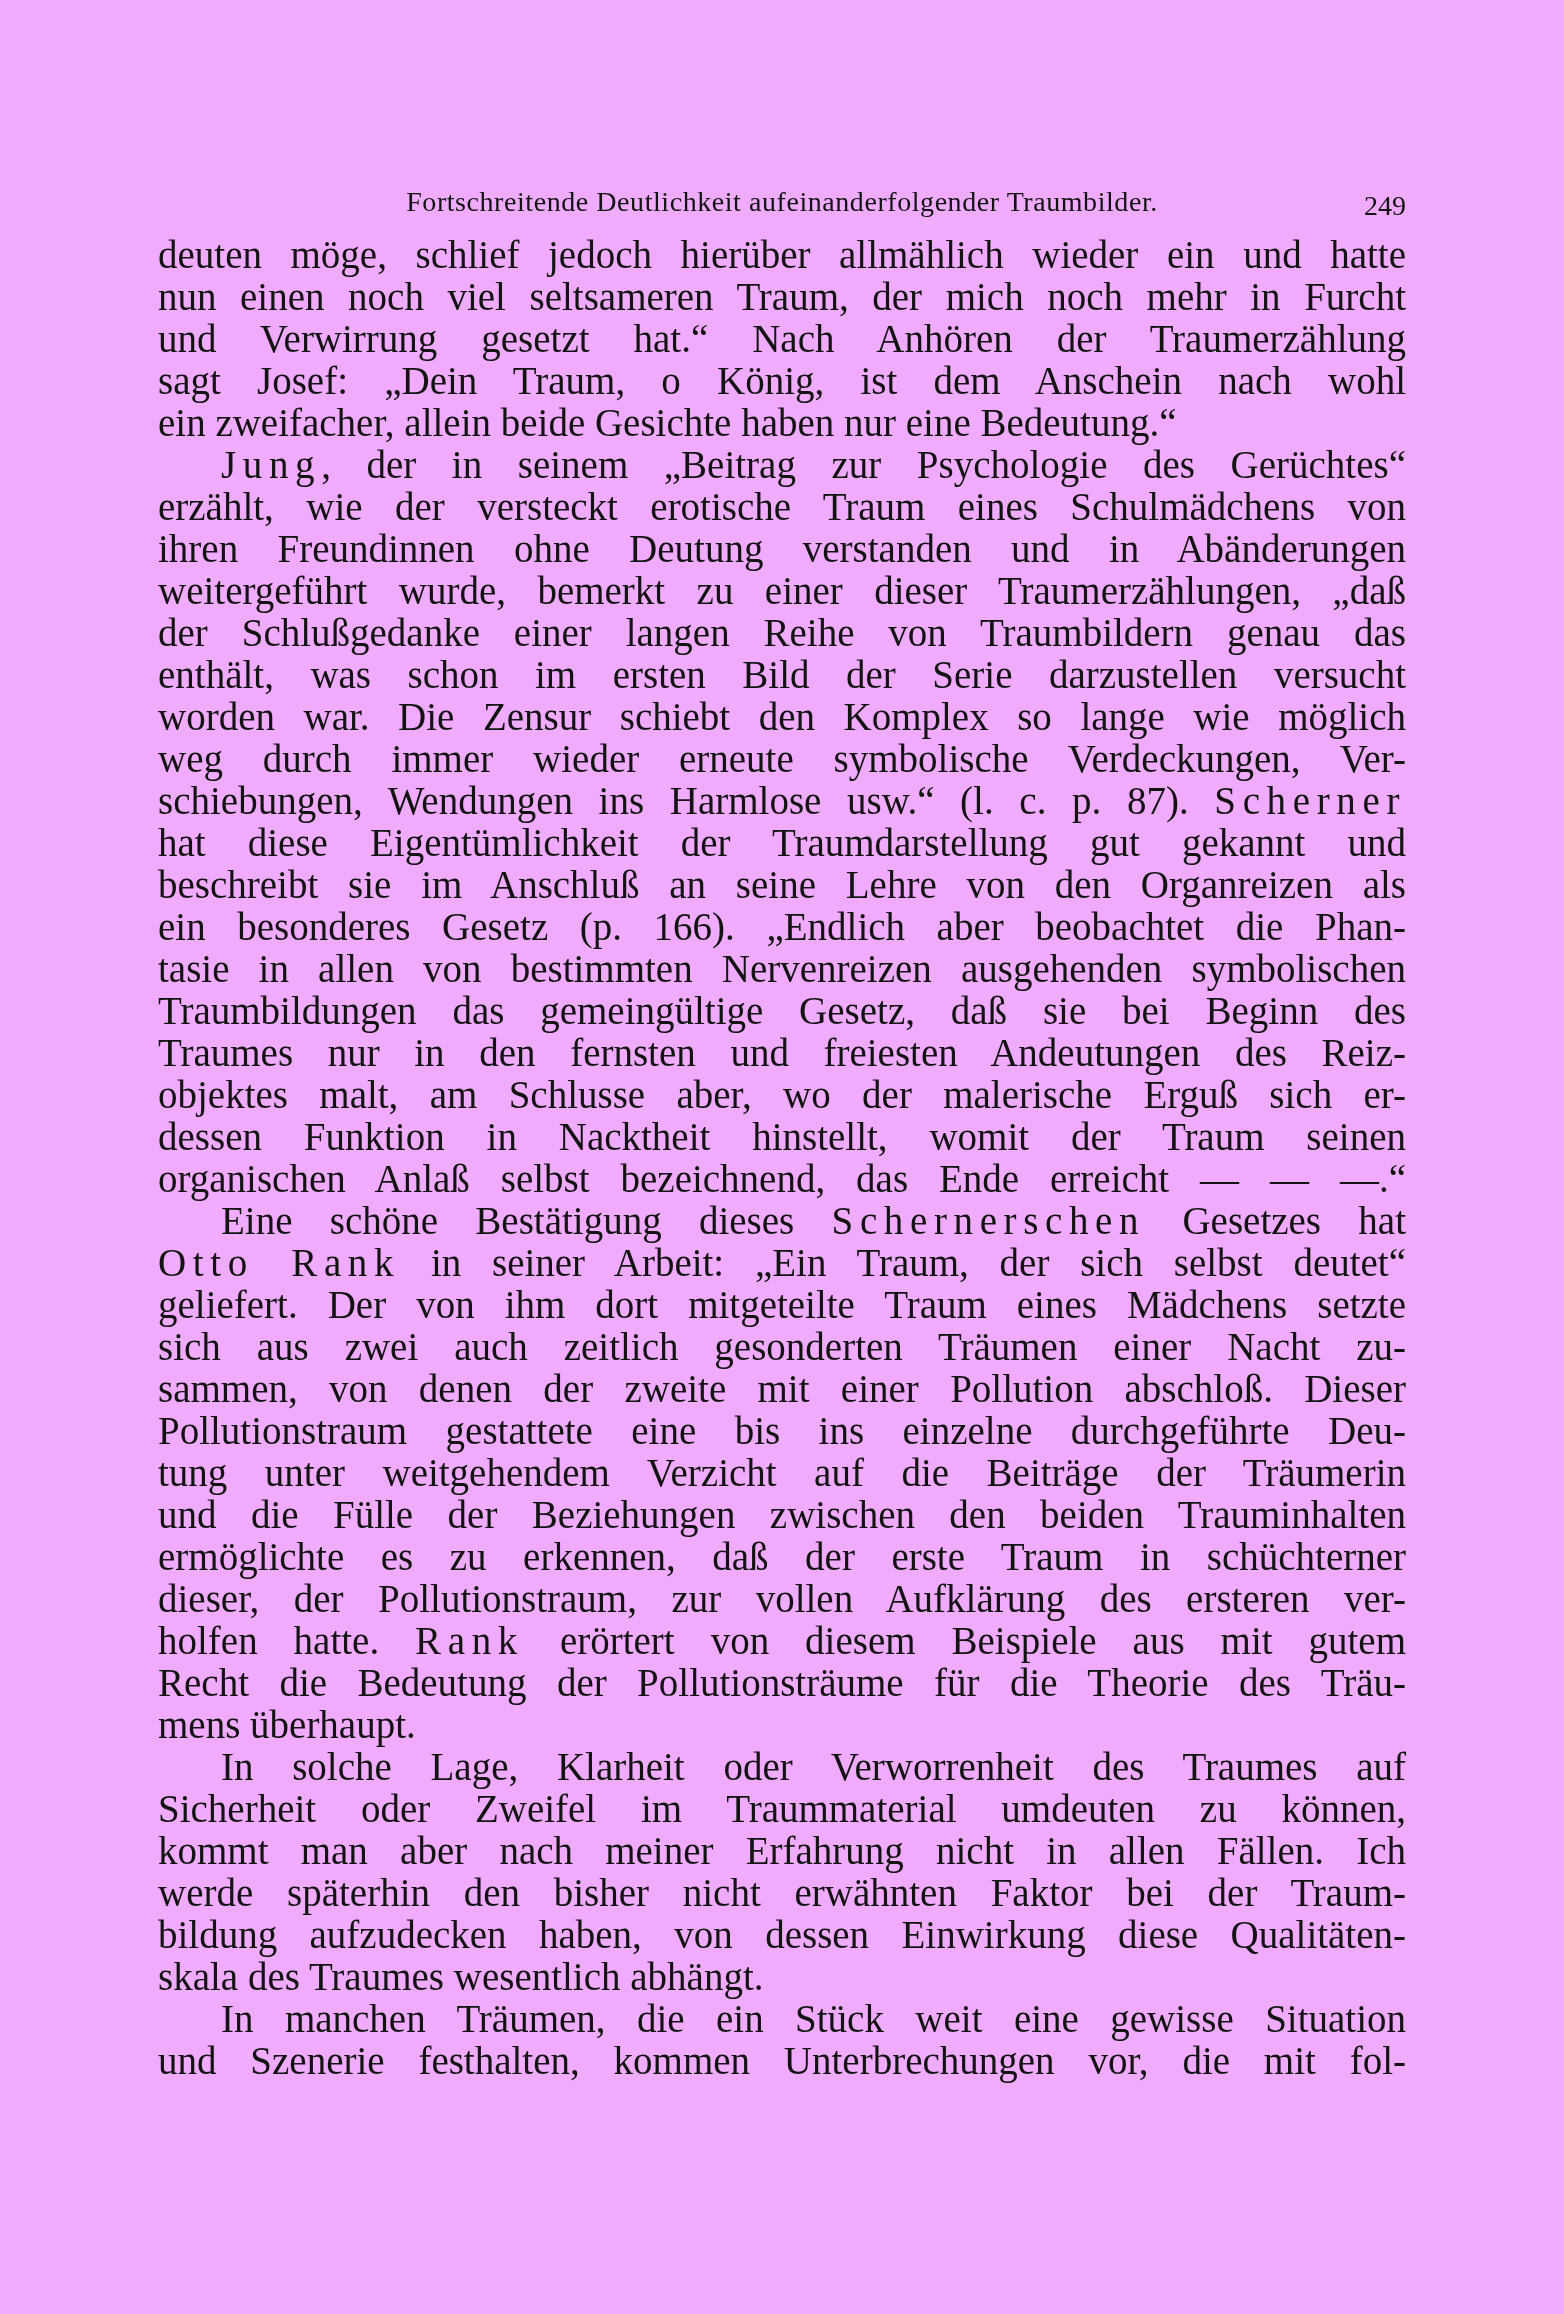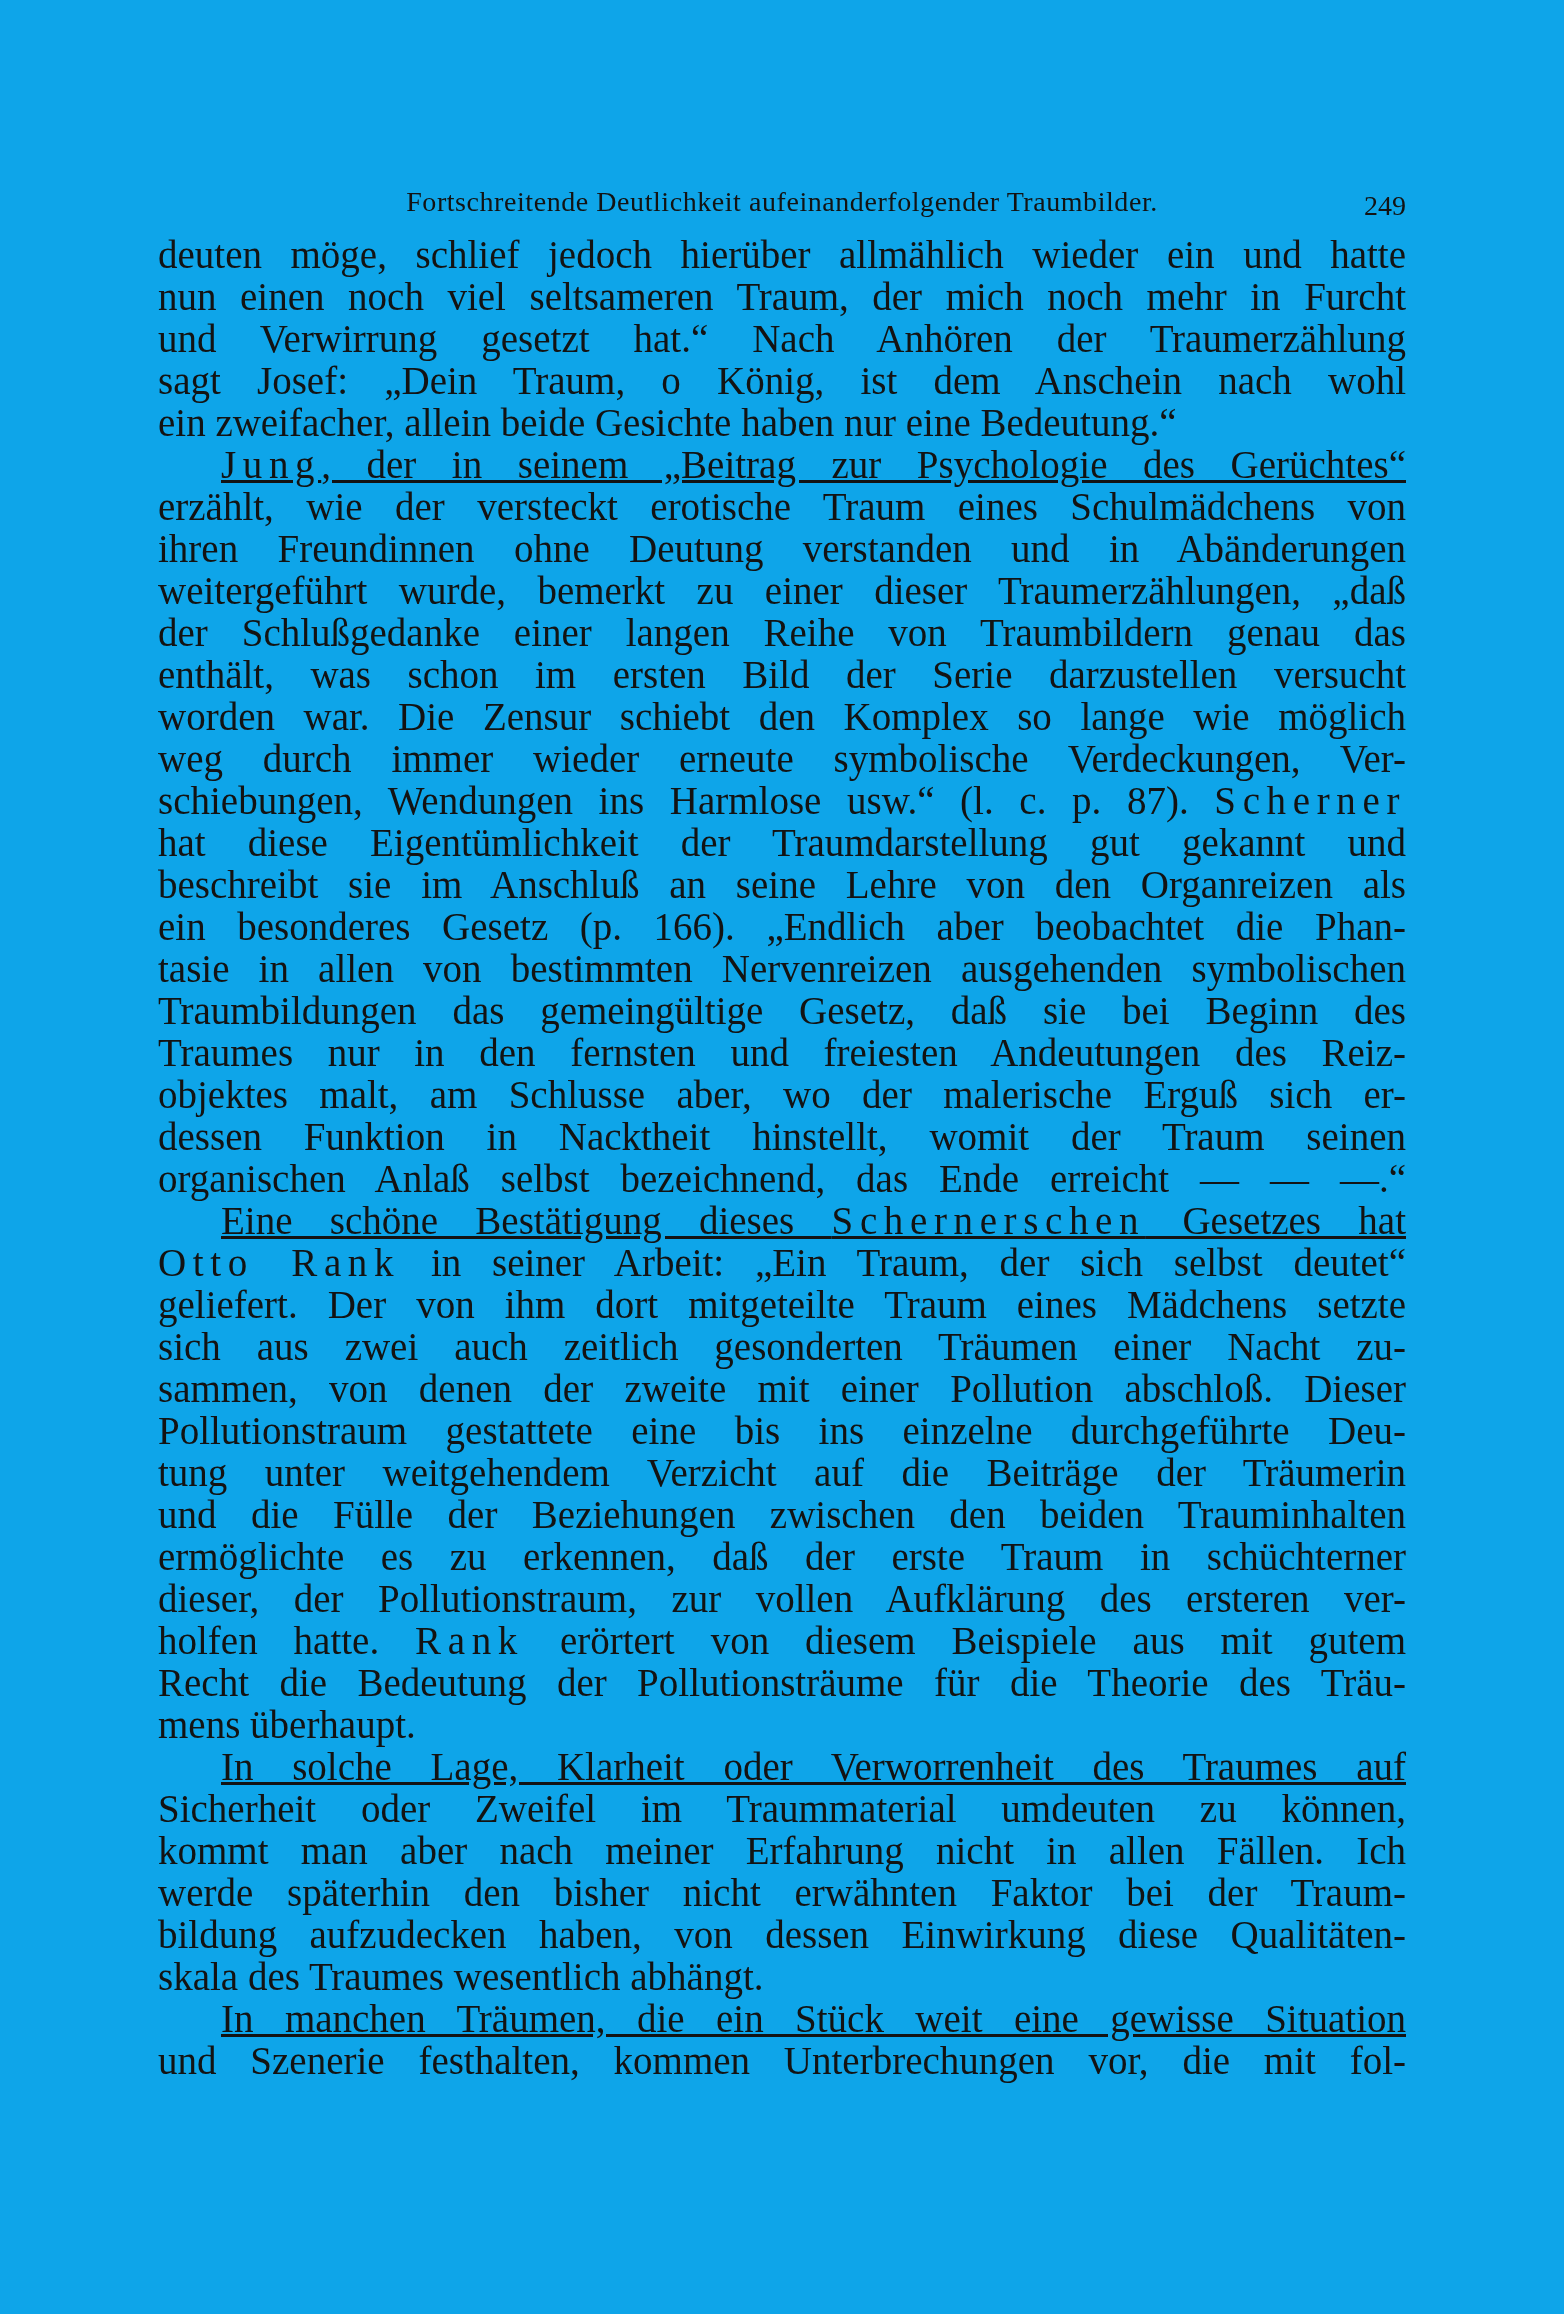--- a/index.html
+++ b/index.html
@@ -4,21 +4,21 @@
 <style>
   html, body {
     margin: 0;
     padding: 0;
     background: #ffffff;
   }
   .page {
     position: relative;
     width: 1565px;
     height: 2314px;
-    background: #0ea5e9;
+    background: #f0abfc;
     overflow: hidden;
     font-family: "Liberation Serif", "DejaVu Serif", serif;
     color: #131313;
   }
   .running-header {
     position: absolute;
     top: 184px;
     left: 158px;
     width: 1248px;
     font-size: 28px;
@@ -46,21 +46,20 @@
     text-align: justify;
     text-align-last: justify;
     height: 42px;
     white-space: nowrap; 
   }
   .line.end {
     text-align-last: left;
   }
   .line.indent {
     text-indent: 63px;
-    text-decoration: underline;
   }
   .sp {
     letter-spacing: 0.17em; 
   }
 </style>
 </head>
 <body>
 
 <div class="page">
   <div class="running-header">

